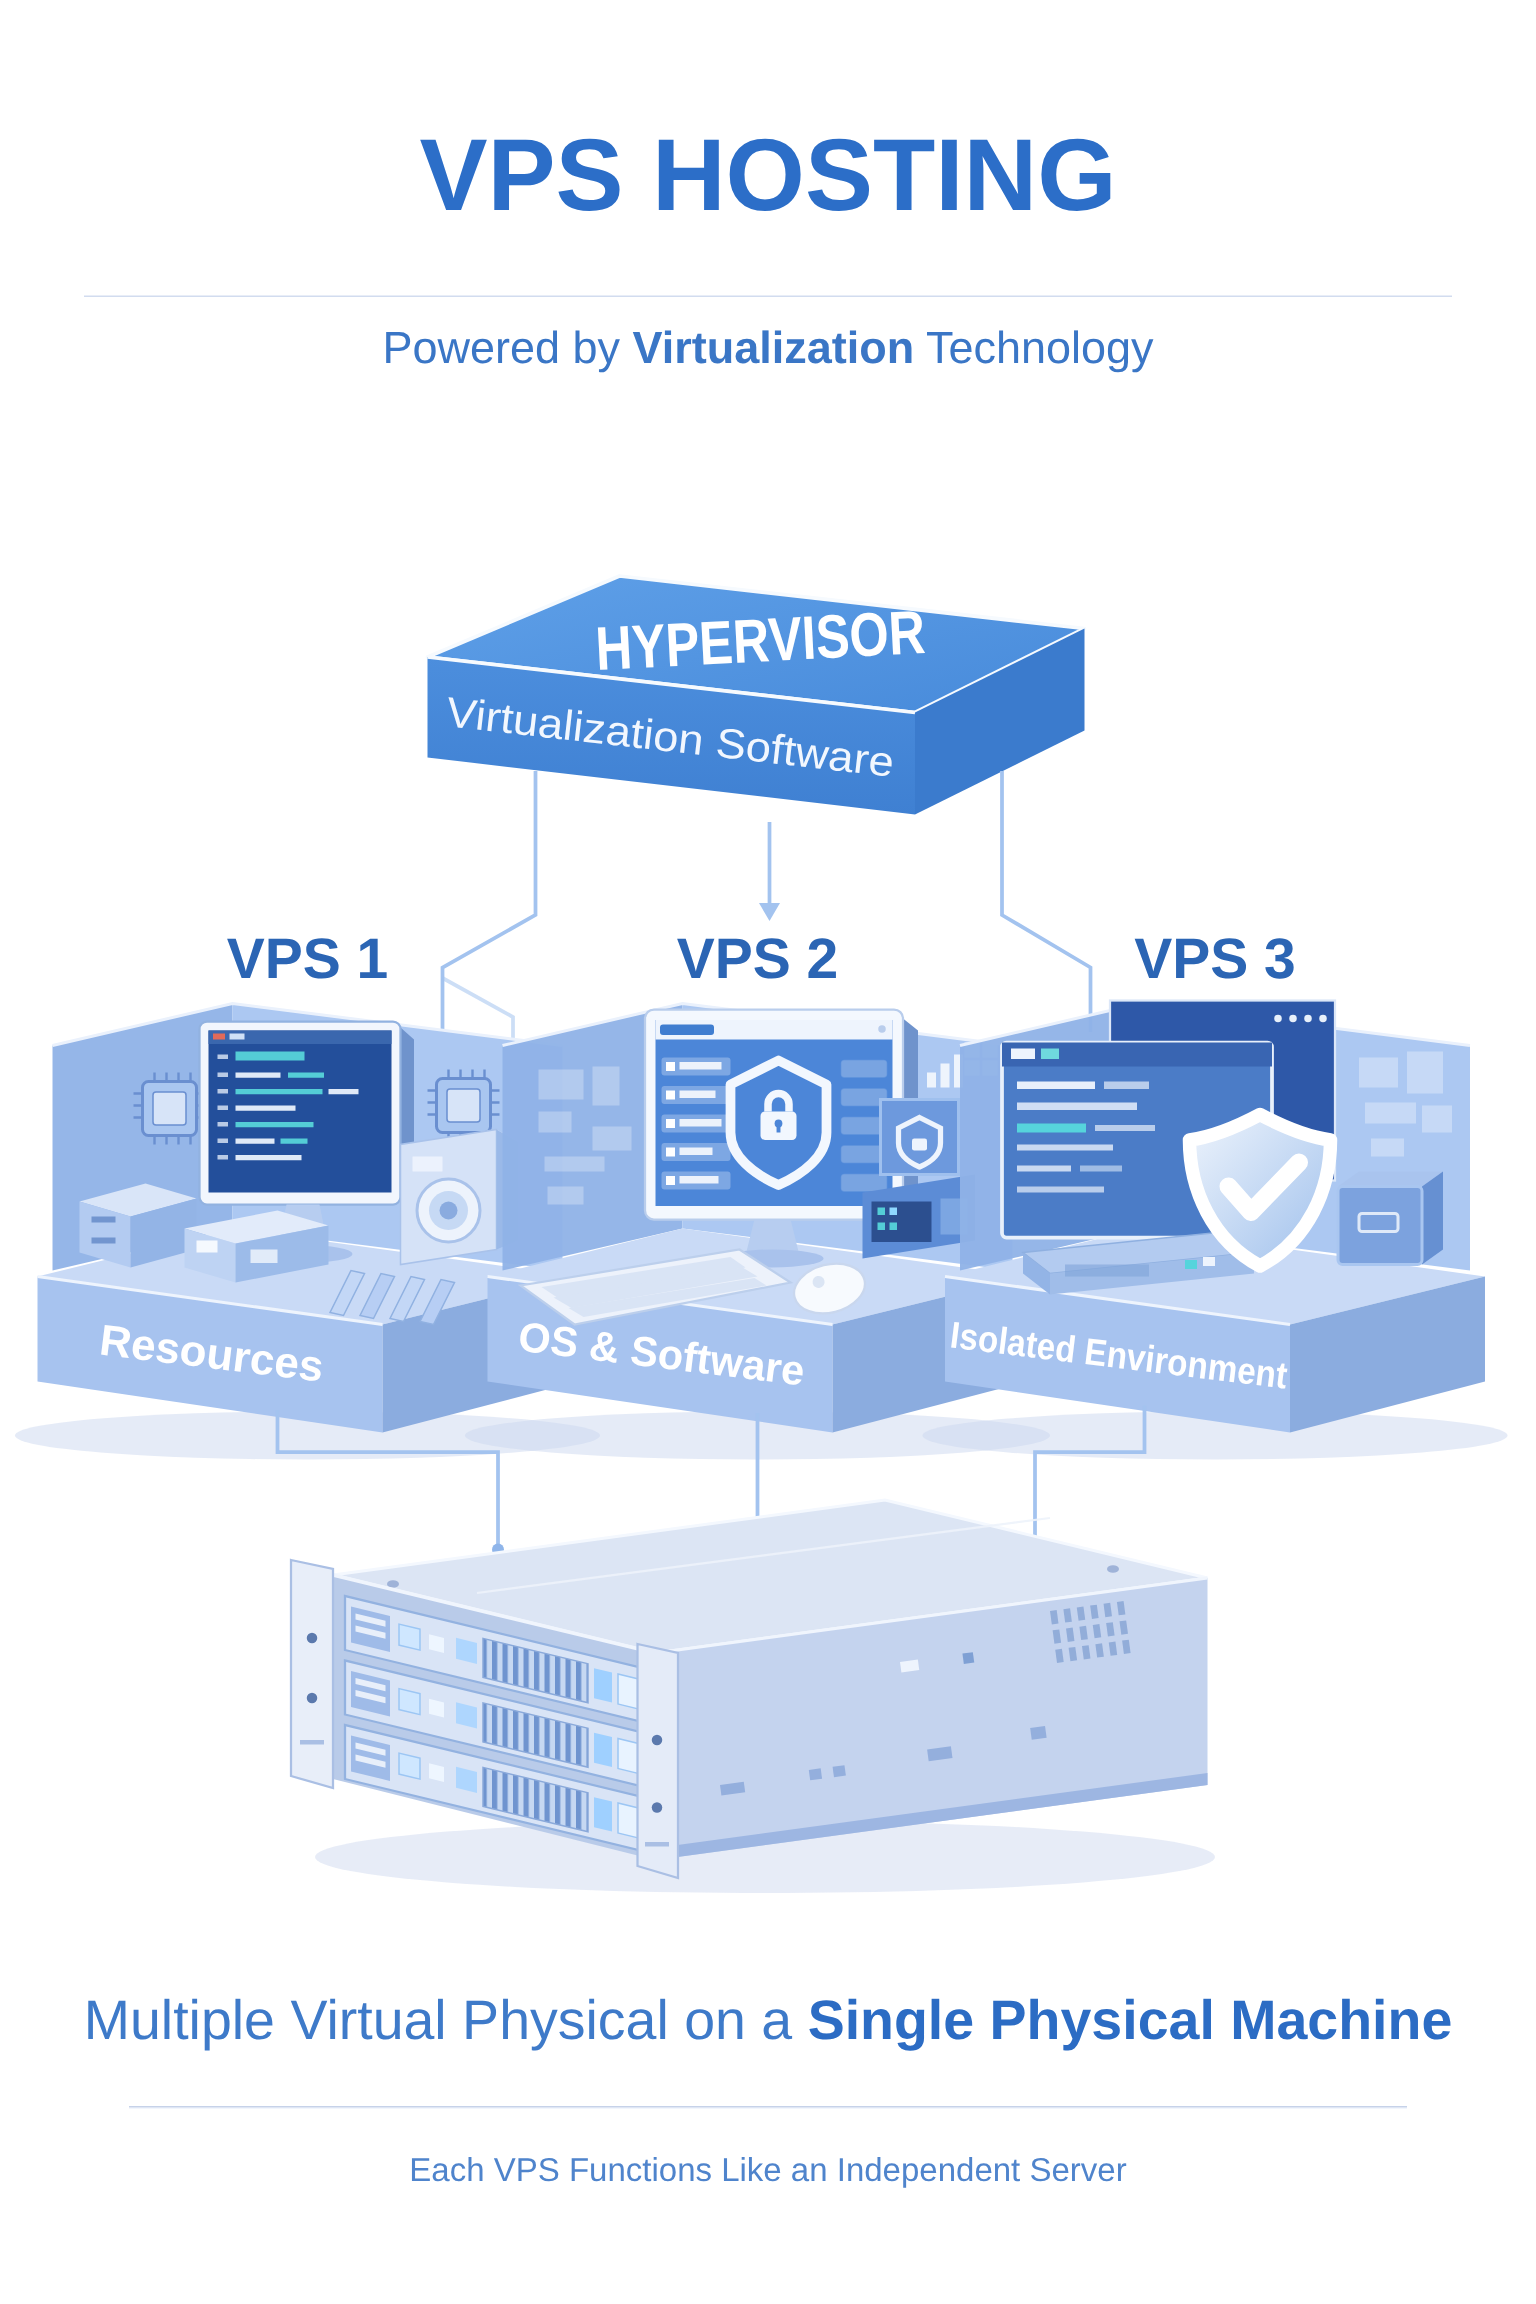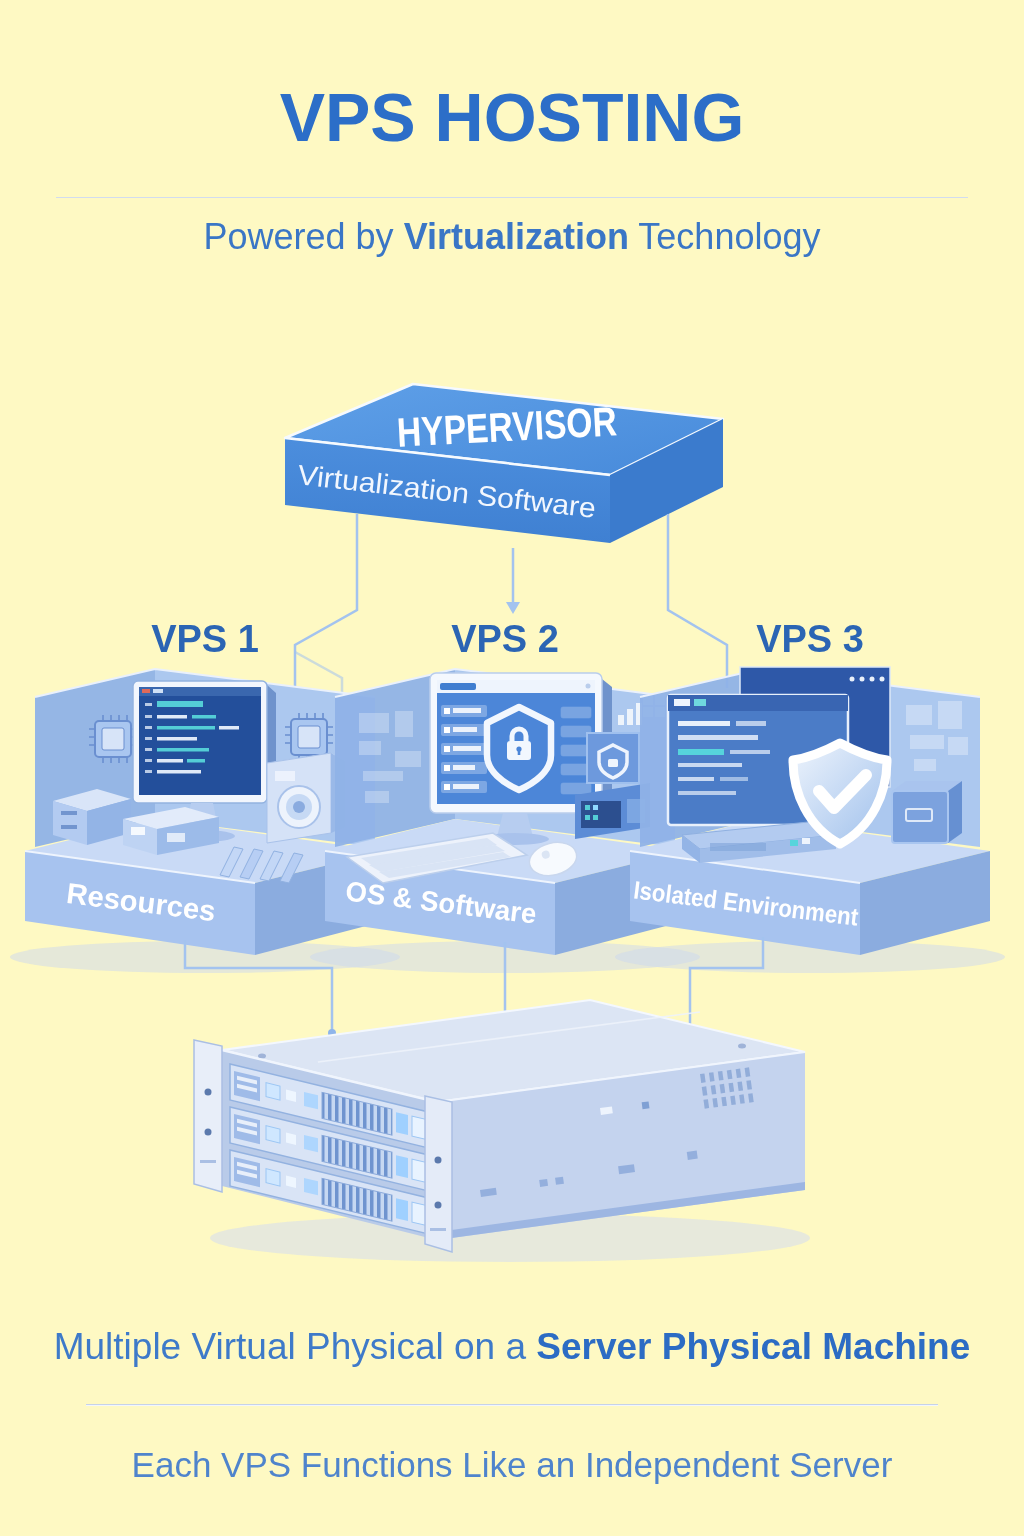--- a/index.html
+++ b/index.html
@@ -1,48 +1,48 @@
 <!DOCTYPE html>
 <html><head>
 <meta charset="utf-8">
 <style>
   html,body{margin:0;padding:0;background:#cfd9ec;}
   .canvas{
     position:relative;width:1024px;height:1536px;margin:0 auto;
-    background:#fef9c3;overflow:hidden;
+    background:#ffffff;overflow:hidden;
     font-family:"Liberation Sans",sans-serif;
   }
   
   .title{
     position:absolute;top:80px;left:0;width:100%;
     text-align:center;font-size:68px;font-weight:bold;
     color:#2c6ec8;letter-spacing:0px;line-height:1.1;margin:0;
   }
   .header-divider{
     position:absolute;top:197px;left:56px;right:56px;height:1px;
     background:#d2dcef;
   }
   .subtitle{
     position:absolute;top:216px;left:0;width:100%;
-    text-align:center;font-size:36px;color:#3a76c6;
+    text-align:center;font-size:30px;color:#3a76c6;
   }
   .subtitle .b{font-weight:bold;}
   
   .footer-headline{
     position:absolute;top:1326px;left:0;width:100%;
     text-align:center;font-size:37px;color:#3e7ac9;
   }
   .footer-headline .b{font-weight:bold;color:#2c6cc4;}
   .footer-divider{
     position:absolute;top:1404px;left:86px;right:86px;height:1px;
     background:#c6d2e9;box-shadow:0 1px 0 #f2f6fd;
   }
   .footer-subline{
     position:absolute;top:1434px;left:0;width:100%;
-    text-align:center;font-size:35px;color:#4f84cc;margin-top:11px;
+    text-align:center;font-size:22px;color:#4f84cc;
   }
   svg.diagram{position:absolute;left:0;top:0;width:1024px;height:1536px;}
   text{font-family:"Liberation Sans",sans-serif;}
 </style>
 </head>
 <body>
 
 <div class="canvas">
 
   <h1 class="title">VPS HOSTING</h1>
@@ -451,17 +451,17 @@
       </g>
       <g>
         <polygon points="425,1096 452,1102 452,1252 425,1244" fill="#e4ebf8" stroke="#aabfe4" stroke-width="1.5"></polygon>
         <circle cx="438" cy="1160" r="3.5" fill="#5b79ad"></circle>
           <circle cx="438" cy="1205" r="3.5" fill="#5b79ad"></circle>
         <rect x="430" y="1228" width="16" height="3" fill="#aabfe4"></rect>
       </g>
     </g>
   </svg>
 
-  <div class="footer-headline"><span>Multiple Virtual Physical on a </span><span class="b">Server Physical Machine</span></div>
+  <div class="footer-headline"><span>Multiple Virtual Physical on a </span><span class="b">Single Physical Machine</span></div>
   <div class="footer-divider"></div>
   <div class="footer-subline">Each VPS Functions Like an Independent Server</div>
 
 </div>
 
 </body></html>

